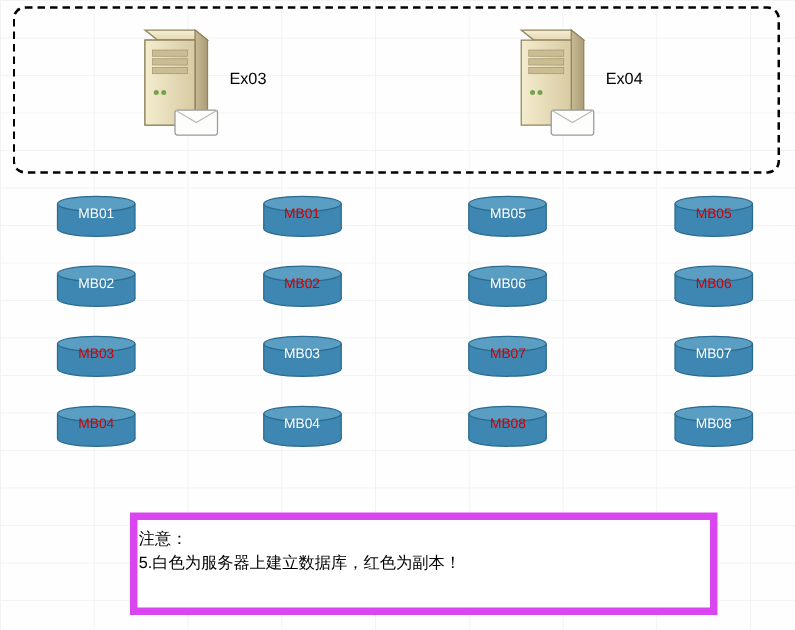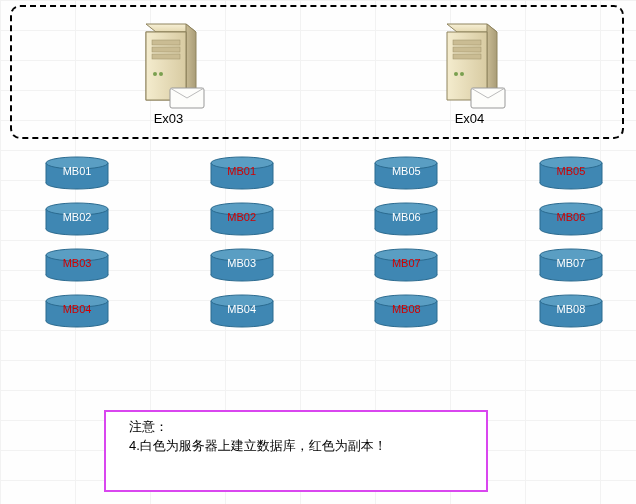--- a/index.html
+++ b/index.html
@@ -32,42 +32,42 @@
     .servers {
       position: absolute;
       top: 14px;
       left: 18px;
       width: 602px;
       display: flex;
       justify-content: space-around;
     }
     .server-col {
       display: flex;
-      flex-direction: column;
+      flex-direction: row;
       align-items: center;
       width: 150px;
     }
     .server-icon { width: 90px; height: 95px; }
     .server-label {
       font-size: 13px;
       color: #000;
       margin-top: 2px;
     }
     .db-grid {
       position: absolute;
       top: 156px;
       left: 44px;
       width: 560px;
       display: flex;
       justify-content: space-between;
     }
     .db-col {
       display: flex;
       flex-direction: column;
-      gap: 12px;
+      gap: 22px;
     }
     .db-cyl {
       width: 66px;
       height: 34px;
       position: relative;
     }
     .db-cyl svg { width: 66px; height: 34px; }
     .db-label {
       position: absolute;
       top: 9px;
@@ -76,24 +76,24 @@
       text-align: center;
       font-size: 11px;
       font-weight: 500;
     }
     .db-label.white-txt { color: #fff; }
     .db-label.red-txt { color: #d20000; }
     .note-box {
       position: absolute;
       top: 410px;
       left: 104px;
-      width: 384px;
+      width: 470px;
       height: 82px;
-      border: 2px solid #d946ef;
-      padding: 6px 23px;
+      border: 6px solid #d946ef;
+      padding: 6px 1px;
       background: #fff;
       font-size: 13px;
       line-height: 1.45;
     }
   </style>
 </head>
 <body>
 
 <div class="grid-bg"></div>
 
@@ -270,14 +270,14 @@
     <rect x="2" y="7" width="62" height="20" fill="#3f87b3" stroke="none"></rect>
     <line x1="2" y1="7" x2="2" y2="27" stroke="#2a6a8f" stroke-width="1"></line>
     <line x1="64" y1="7" x2="64" y2="27" stroke="#2a6a8f" stroke-width="1"></line>
     <ellipse cx="33" cy="7" rx="31" ry="6" fill="#5a9ec3" stroke="#2a6a8f" stroke-width="1"></ellipse>
   </svg><div class="db-label white-txt">MB08</div></div>
     </div>
   </div>
 
 <div class="note-box">
   <div>注意：</div>
-  <div>4.白色为服务器上建立数据库，红色为副本！</div>
+  <div>5.白色为服务器上建立数据库，红色为副本！</div>
 </div>
 
 </body></html>

